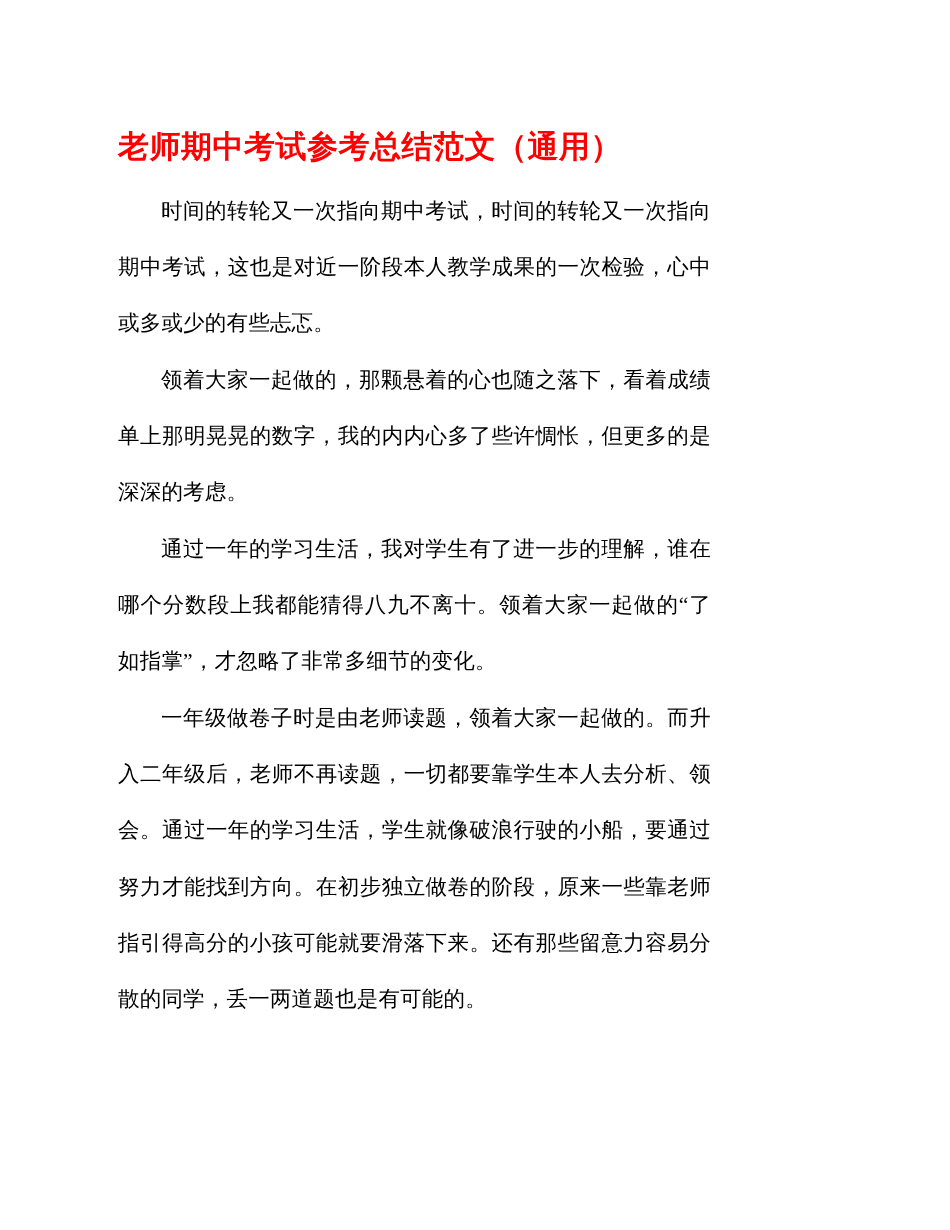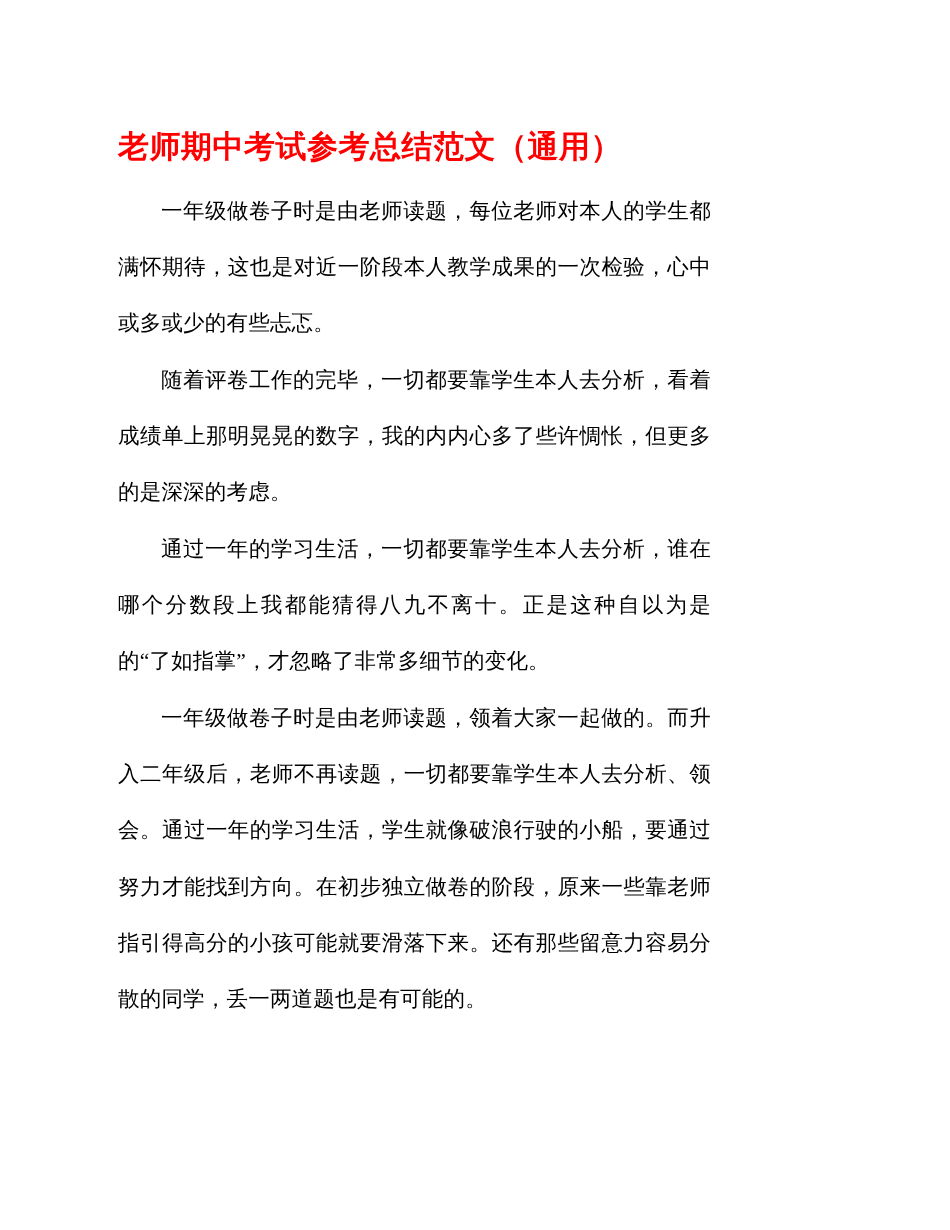--- a/index.html
+++ b/index.html
@@ -42,17 +42,17 @@
   }
   .para + .para {
     margin-top: 0;
   }
 </style>
 </head>
 <body>
 
 <div class="page">
   <h1 class="doc-title">老师期中考试参考总结范文（通用）</h1>
-  <p class="para">一年级做卷子时是由老师读题，每位老师对本人的学生都满怀期待，这也是对近一阶段本人教学成果的一次检验，心中或多或少的有些忐忑。</p>
-  <p class="para">随着评卷工作的完毕，一切都要靠学生本人去分析，看着成绩单上那明晃晃的数字，我的内内心多了些许惆怅，但更多的是深深的考虑。</p>
-  <p class="para">通过一年的学习生活，一切都要靠学生本人去分析，谁在哪个分数段上我都能猜得八九不离十。正是这种自以为是的“了如指掌”，才忽略了非常多细节的变化。</p>
+  <p class="para">时间的转轮又一次指向期中考试，时间的转轮又一次指向期中考试，这也是对近一阶段本人教学成果的一次检验，心中或多或少的有些忐忑。</p>
+  <p class="para">领着大家一起做的，那颗悬着的心也随之落下，看着成绩单上那明晃晃的数字，我的内内心多了些许惆怅，但更多的是深深的考虑。</p>
+  <p class="para">通过一年的学习生活，我对学生有了进一步的理解，谁在哪个分数段上我都能猜得八九不离十。领着大家一起做的“了如指掌”，才忽略了非常多细节的变化。</p>
   <p class="para">一年级做卷子时是由老师读题，领着大家一起做的。而升入二年级后，老师不再读题，一切都要靠学生本人去分析、领会。通过一年的学习生活，学生就像破浪行驶的小船，要通过努力才能找到方向。在初步独立做卷的阶段，原来一些靠老师指引得高分的小孩可能就要滑落下来。还有那些留意力容易分散的同学，丢一两道题也是有可能的。</p>
 </div>
 
 </body></html>

